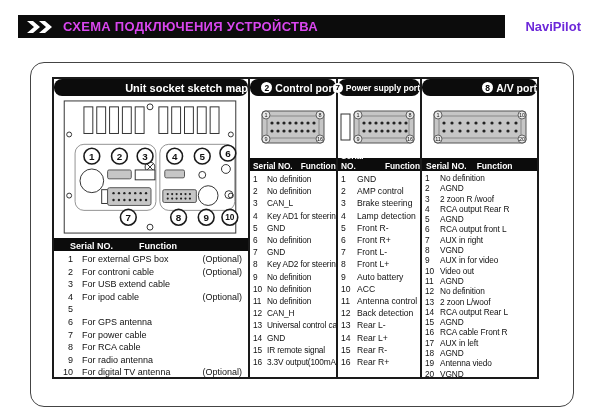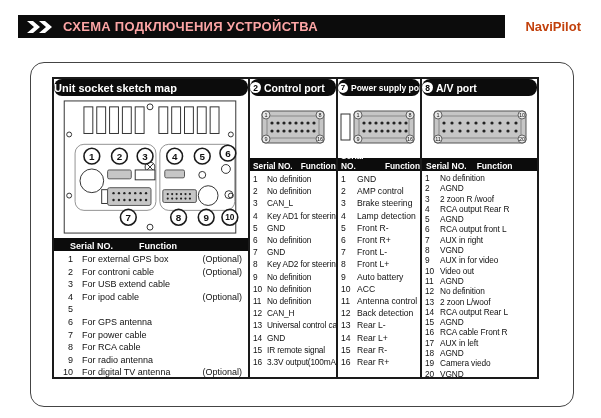--- a/index.html
+++ b/index.html
@@ -3,36 +3,36 @@
 <meta charset="utf-8">
 <style>
   html,body{margin:0;padding:0;background:#fff;}
   .page{position:relative;width:601px;height:418px;background:#fff;
         font-family:"Liberation Sans",sans-serif;color:#111;overflow:hidden;}
 
   
   .header-bar{position:absolute;left:18px;top:15px;width:487px;height:23px;
               background:#0c0c0c;display:flex;align-items:center;gap:10px;
               padding:0 8px;box-sizing:border-box;}
-  .header-title{color:#fca5a5;font-weight:bold;font-size:13px;letter-spacing:.3px;white-space:nowrap;}
-  .brand{position:absolute;right:20px;top:19px;font-size:13px;font-weight:bold;color:#c2410c;}
+  .header-title{color:#d946ef;font-weight:bold;font-size:13px;letter-spacing:.3px;white-space:nowrap;}
+  .brand{position:absolute;right:20px;top:19px;font-size:13px;font-weight:bold;color:#6d28d9;}
 
   
   .outer-box{position:absolute;left:30px;top:62px;width:544px;height:345px;
              border:1.5px solid #444;border-radius:14px;box-sizing:border-box;}
 
   
   .table{position:absolute;left:21px;top:14px;display:flex;border:2px solid #1a1a1a;
          background:#fff;height:302px;box-sizing:border-box;}
   .col{display:flex;flex-direction:column;box-sizing:border-box;}
   .col+.col{border-left:2px solid #1a1a1a;}
   .col1{width:194px;} .col2{width:88px;} .col3{width:84px;} .col4{width:117px;}
 
   .col-header{background:#0c0c0c;color:#fff;height:17px;flex:none;display:flex;
-              align-items:center;justify-content:flex-start;gap:3px;
+              align-items:center;justify-content:flex-end;gap:3px;
               font-size:11px;font-weight:bold;white-space:nowrap;border-radius:8px;}
   .col3 .col-header{font-size:8.5px;}
   .col2 .col-header,.col4 .col-header{font-size:10.5px;}
   .badge{width:11px;height:11px;border-radius:50%;background:#fff;color:#000;
          flex:none;display:flex;align-items:center;justify-content:center;
          font-size:8.5px;font-weight:bold;}
   .col3 .badge{width:10px;height:10px;font-size:8px;}
 
   .sketch{height:142px;flex:none;padding:1px 2px;box-sizing:border-box;}
   .port-fig{height:62px;flex:none;display:flex;align-items:center;justify-content:center;}
@@ -581,21 +581,21 @@
             <div class="row">
             <span class="no">17</span>
             <span class="fn">AUX in left</span>
           </div>
             <div class="row">
             <span class="no">18</span>
             <span class="fn">AGND</span>
           </div>
             <div class="row">
             <span class="no">19</span>
-            <span class="fn">Camera viedo</span>
+            <span class="fn">Antenna viedo</span>
           </div>
             <div class="row">
             <span class="no">20</span>
             <span class="fn">VGND</span>
           </div>
           </div>
       </div>
 
     </div>
   </div>

